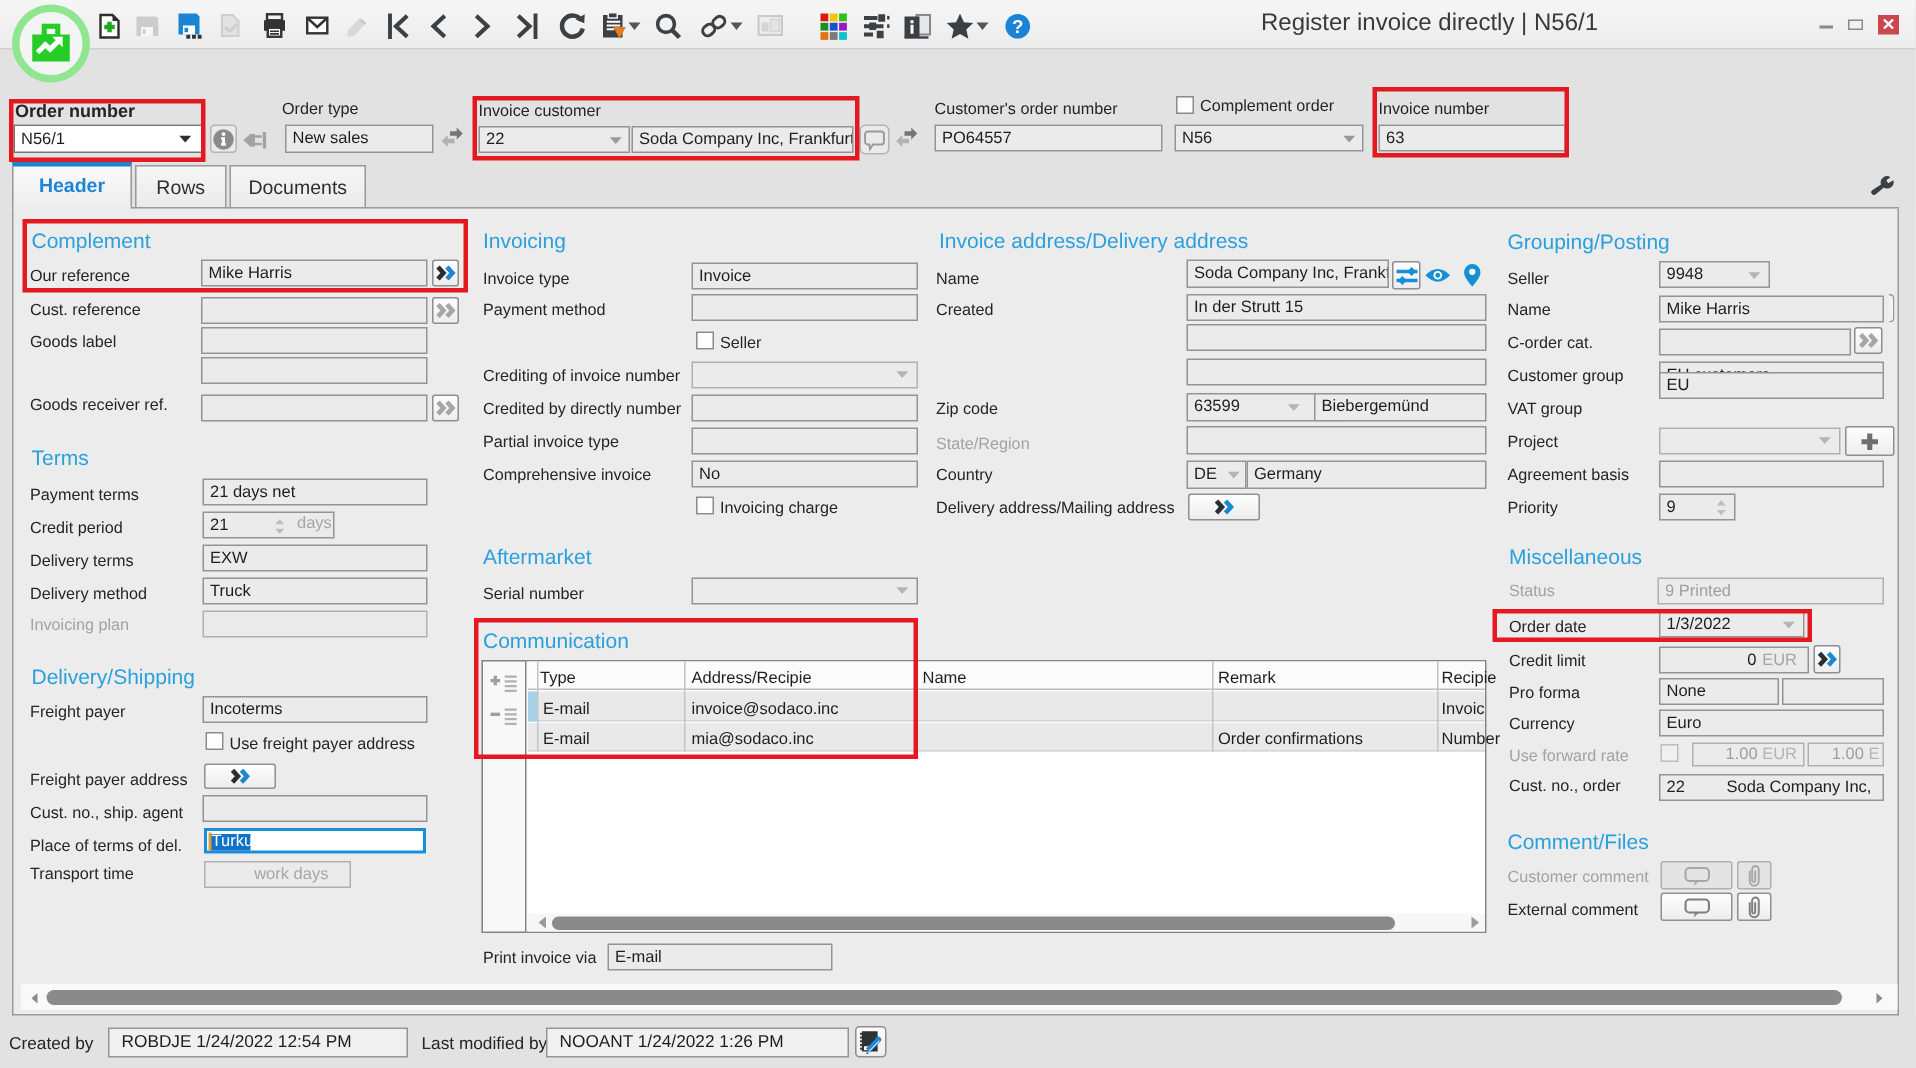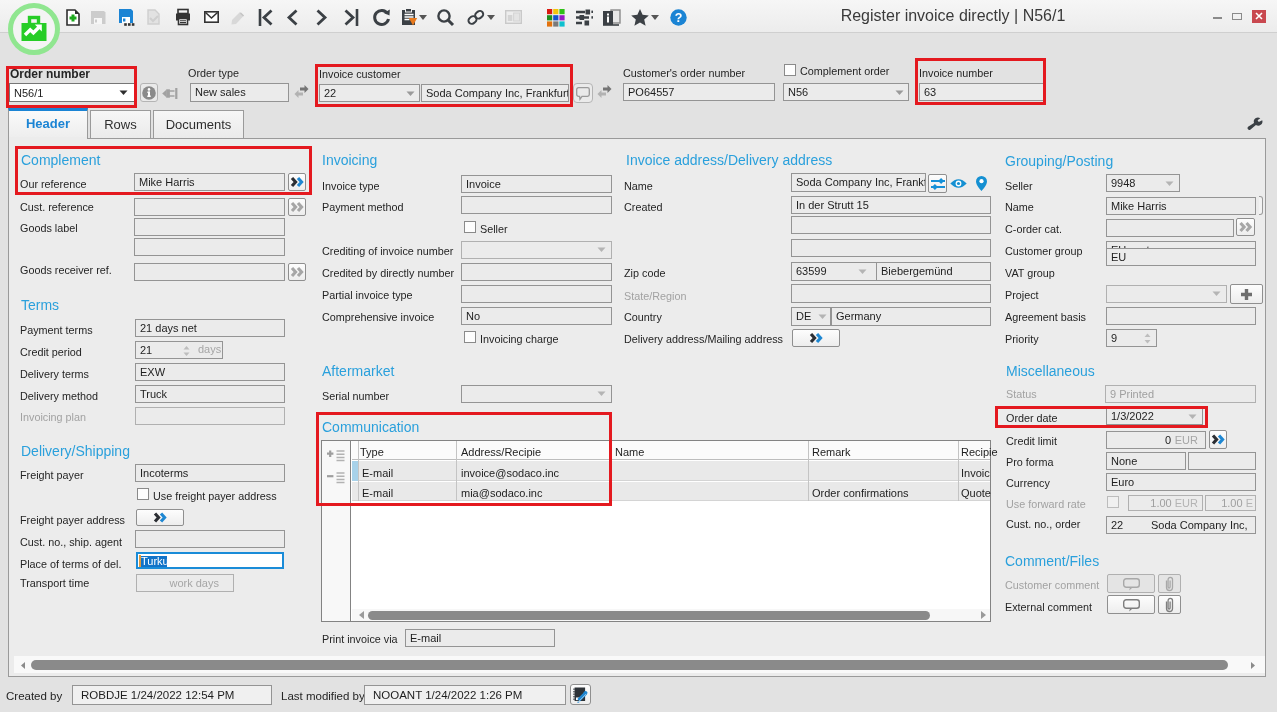--- a/index.html
+++ b/index.html
@@ -475,21 +475,21 @@
 <div class="tb" style="left:461px;top:446px">Address/Recipie</div>
 <div class="tb" style="left:615px;top:446px">Name</div>
 <div class="tb" style="left:812px;top:446px">Remark</div>
 <div class="tb" style="left:961px;top:446px">Recipie</div>
 <div class="tb" style="left:362px;top:467px">E-mail</div>
 <div class="tb" style="left:461px;top:467px">invoice@sodaco.inc</div>
 <div class="tb" style="left:961px;top:467px">Invoic</div>
 <div class="tb" style="left:362px;top:487px">E-mail</div>
 <div class="tb" style="left:461px;top:487px">mia@sodaco.inc</div>
 <div class="tb" style="left:812px;top:487px">Order confirmations</div>
-<div class="tb" style="left:961px;top:487px">Quote</div>
+<div class="tb" style="left:961px;top:487px">Number</div>
 
 <div class="ab" style="left:352px;top:609px;width:638px;height:12px;background:#f7f7f7"></div>
 <svg style="left:359px;top:611px" width="5" height="8" viewBox="0 0 5 8">
     <path d="M5 0 L0 4 L5 8 z" fill="#9a9a9a"></path>
   </svg>
 <div class="ab" style="left:368px;top:611px;width:562px;height:9px;background:#8a8a8a;border-radius:5px"></div>
 <svg style="left:981px;top:611px" width="5" height="8" viewBox="0 0 5 8">
     <path d="M0 0 L5 4 L0 8 z" fill="#9a9a9a"></path>
   </svg>
 

